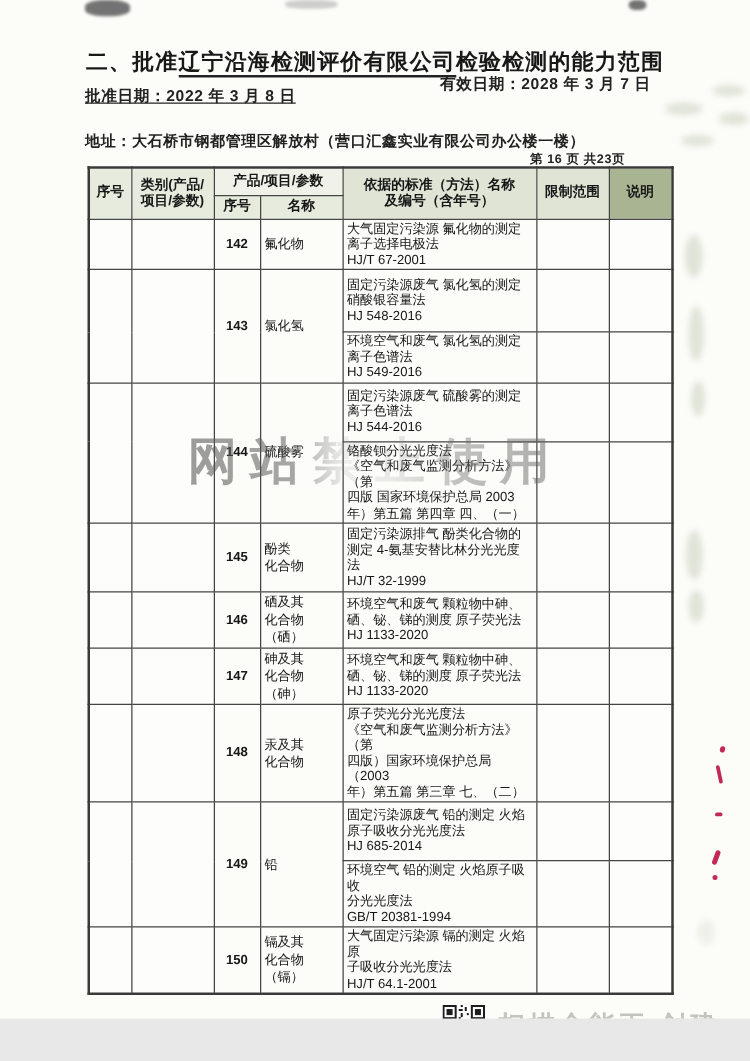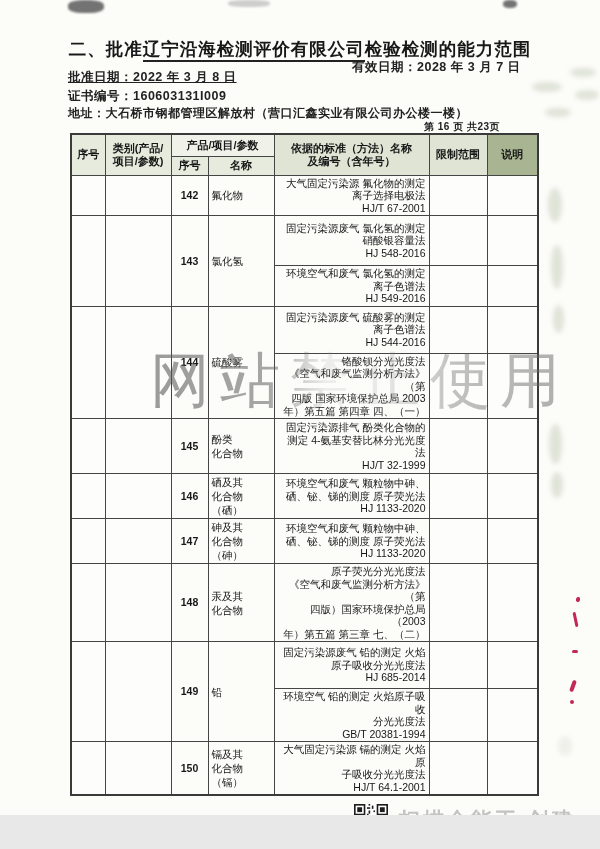--- a/index.html
+++ b/index.html
@@ -23,25 +23,25 @@
   table.cap td{border:1px solid #454545;padding:1px 3px;vertical-align:middle;overflow:hidden;}
   table.cap{border:2px solid #3a3a3a;}
   .pre{white-space:pre-line;}
   td.th{text-align:center;font-weight:700;font-size:11px;line-height:13px;}
   td.hl{background:#e7ebdd;}       
   td.hll{background:#f0f2e9;}      
   td.hm{background:#dfe4d4;}       
   td.hg{background:#a8b492;}       
   td.num{text-align:center;font-weight:600;}
   td.name{font-weight:400;line-height:14px;}
-  td.method{text-align:right;vertical-align:middle;font-weight:500;}
+  td.method{text-align:left;vertical-align:middle;font-weight:500;}
   td.empty{background:#fdfdfb;}
 
   
-  #watermark{position:absolute;left:150px;top:341px;font-size:60px;font-weight:400;
+  #watermark{position:absolute;left:150px;top:341px;font-size:40px;font-weight:700;
     letter-spacing:10px;white-space:nowrap;color:rgba(120,120,120,.42);
     background-image:linear-gradient(90deg,rgba(90,90,90,.60) 0%,rgba(95,95,95,.55) 28%,
       rgba(150,150,150,.14) 42%,rgba(150,150,150,.18) 55%,rgba(110,110,110,.42) 72%,rgba(100,100,100,.52) 100%);
     -webkit-background-clip:text;background-clip:text;-webkit-text-fill-color:transparent;pointer-events:none;}
 
   
   .smudge{position:absolute;background:rgba(70,70,70,.75);filter:blur(1.2px);border-radius:40%;}
   .bleed{position:absolute;background:rgba(150,165,128,.28);filter:blur(2.5px);border-radius:50%;}
   .redmark{position:absolute;background:#c22a55;border-radius:2px;}
 
@@ -74,21 +74,20 @@
   <div class="redmark" style="left:574px;top:612px;width:3px;height:15px;transform:rotate(-12deg);"></div>
   <div class="redmark" style="left:572px;top:650px;width:6px;height:3px;"></div>
   <div class="redmark" style="left:571px;top:680px;width:4px;height:12px;transform:rotate(20deg);"></div>
   <div class="redmark" style="left:570px;top:700px;width:4px;height:4px;"></div>
 
   <div class="doc-title">
     <span>二、批准</span><span class="u">辽宁沿海检测评价有限公司</span><span>检验检测的能力范围</span>
   </div>
   <div class="info" id="approval">批准日期：2022 年 3 月 8 日</div>
   <div class="info" id="valid">有效日期：2028 年 3 月 7 日</div>
-  <div class="info" id="cert">证书编号：160603131I009</div>
   <div class="info" id="addr">地址：大石桥市钢都管理区解放村（营口汇鑫实业有限公司办公楼一楼）</div>
   <div class="info" id="pageno">第 16 页 共23页</div>
 
   <table class="cap">
     <colgroup>
       <col style="width:34px">
         <col style="width:66px">
         <col style="width:37px">
       <col style="width:66px">
         <col style="width:155px">

